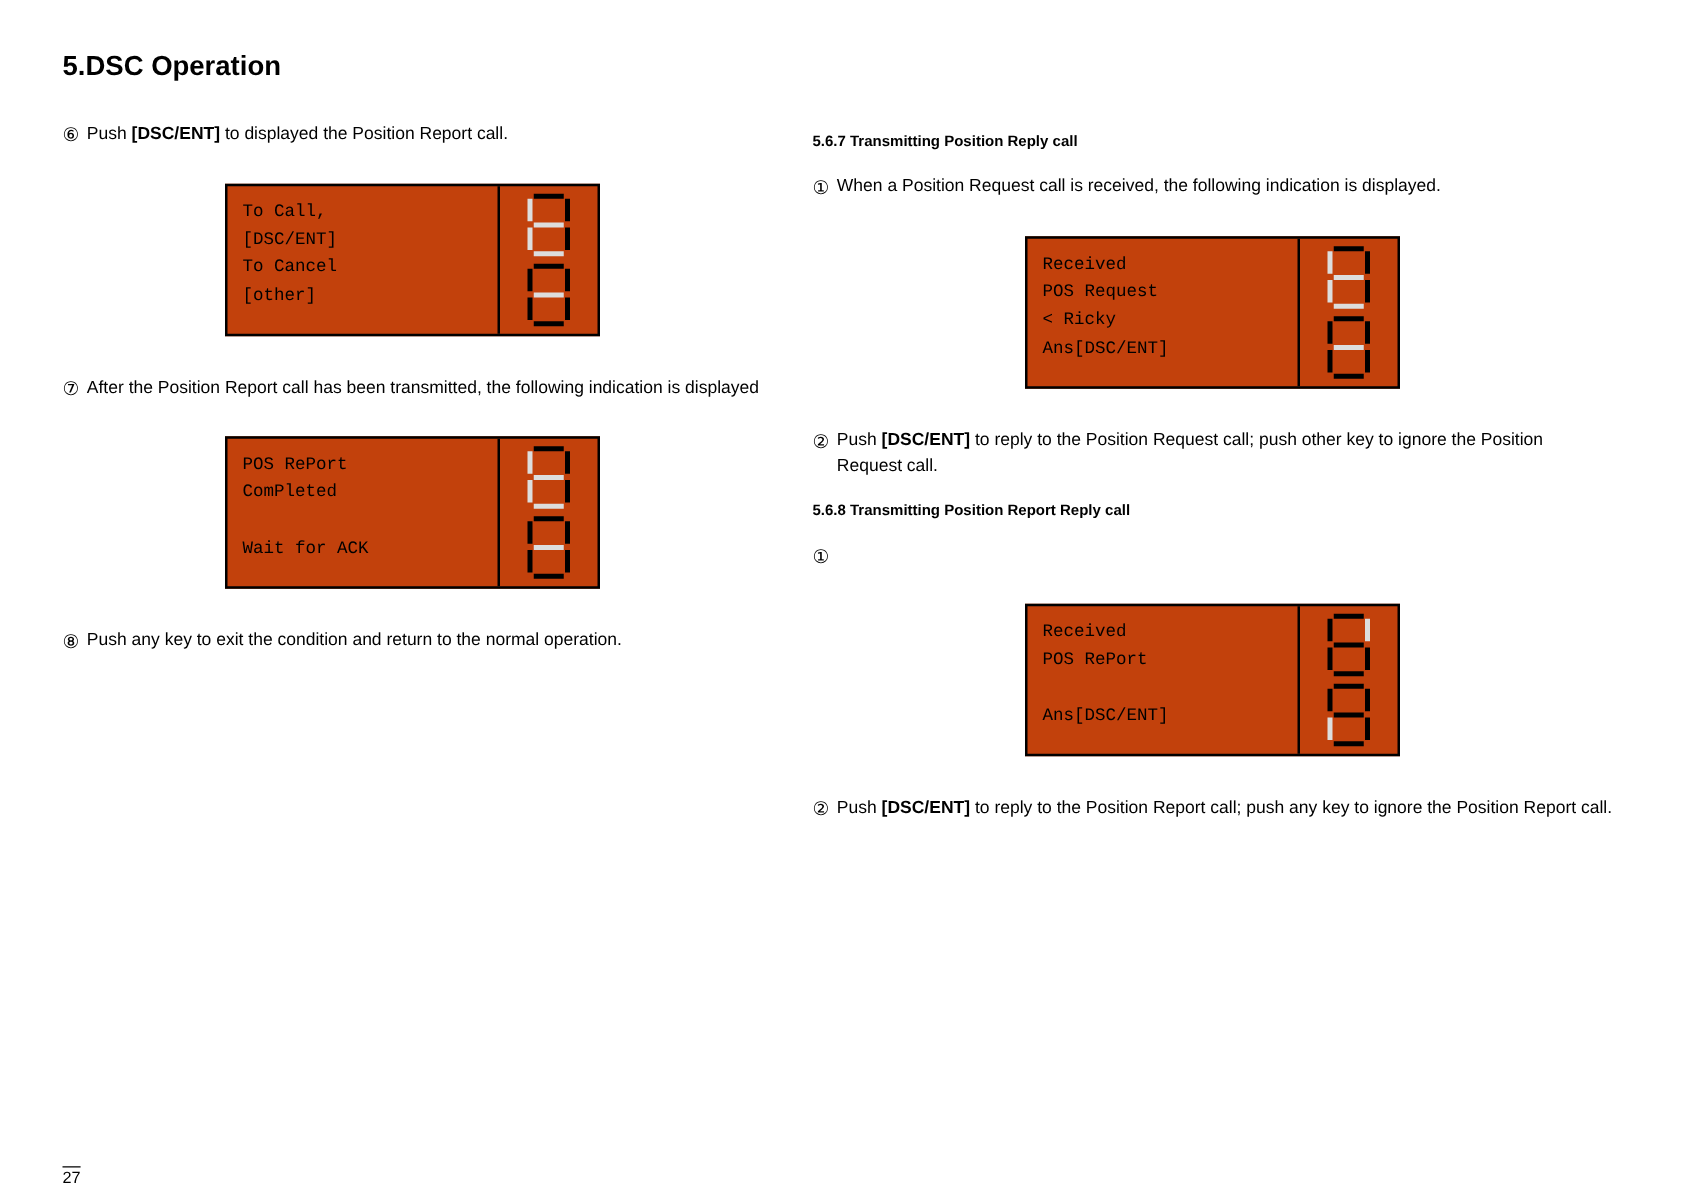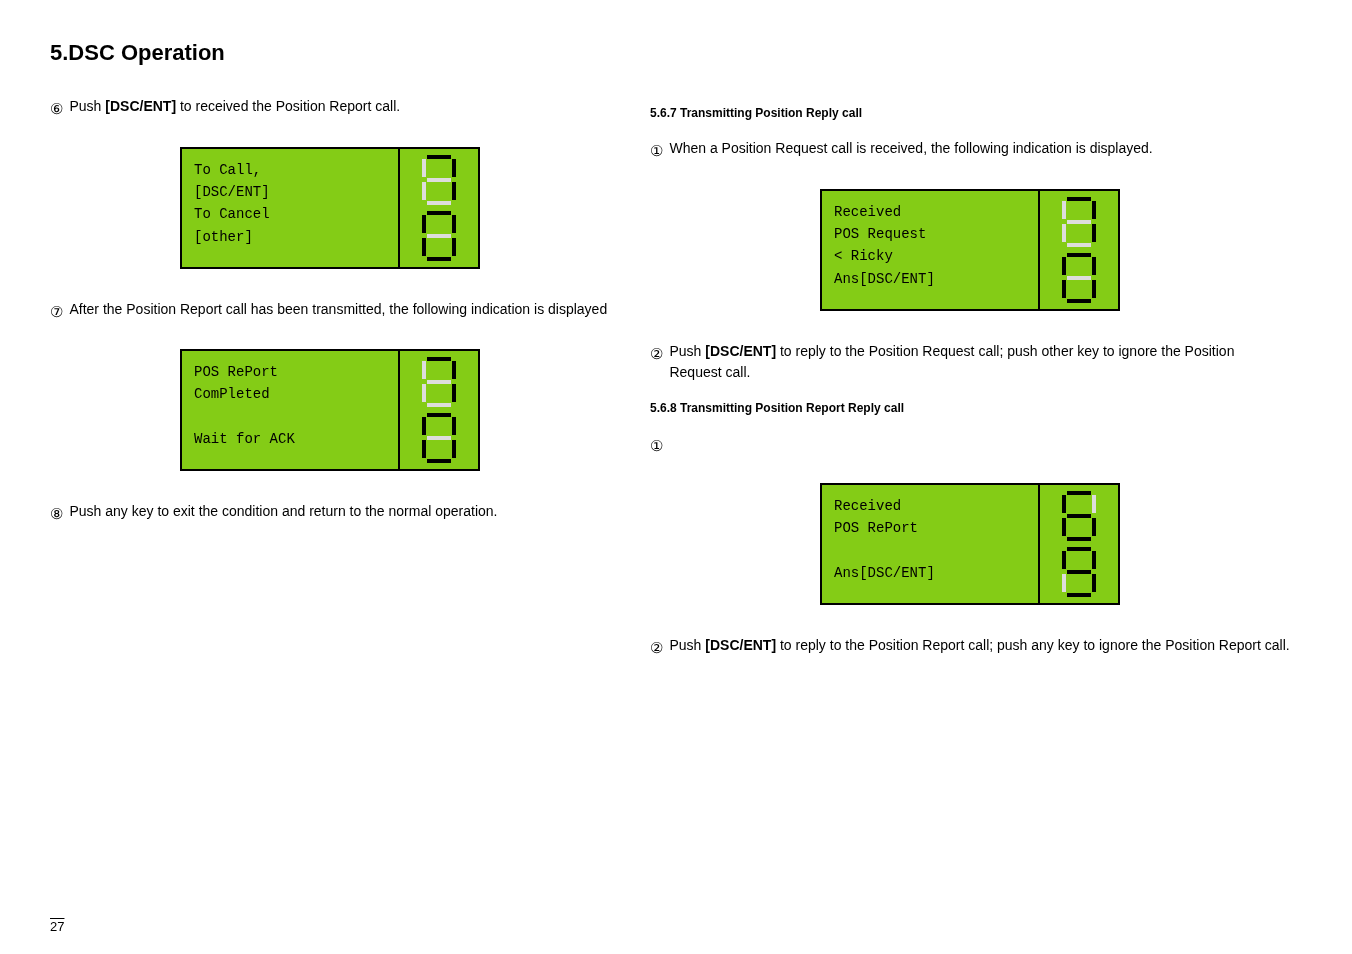--- a/index.html
+++ b/index.html
@@ -34,21 +34,21 @@
     }
     .step-text b {
       font-weight: bold;
     }
     .display-box {
       border: 2px solid #000;
       display: flex;
       align-items: stretch;
       margin: 12px auto;
       width: 300px;
-      background: #84cc16;
+      background: #c2410c;
     }
     .display-text {
       font-family: 'Courier New', Courier, monospace;
       font-size: 14px;
       padding: 10px 12px;
       flex: 1;
       line-height: 1.6;
       white-space: pre;
     }
     .display-digit {
@@ -131,39 +131,39 @@
       width: 18px;
       height: 18px;
       text-align: center;
       line-height: 18px;
       font-size: 11px;
       flex-shrink: 0;
       margin-top: 2px;
     }
     .page-num {
       position: absolute;
-      bottom: 20px;
+      bottom: 5px;
       left: 50px;
       font-size: 13px;
       text-decoration: overline;
     }
   </style>
 </head>
 <body>
 
 <h1>5.DSC Operation</h1>
 
 <div class="columns">
 
   <div class="col-left">
 
     <div class="step-block">
       <div class="step-row">
         <span class="circled" style="border: none; width: auto; height: auto; border-radius: 0px; font-size: 15px; line-height: 1.5;">⑥</span>
-        <span class="step-text">Push <b>[DSC/ENT]</b><span> to received the Position Report call.</span></span>
+        <span class="step-text">Push <b>[DSC/ENT]</b><span> to displayed the Position Report call.</span></span>
       </div>
       <div class="display-wrapper">
         <div class="display-box">
           <div class="display-text">To Call,
 [DSC/ENT]
 To Cancel
 [other]</div>
           <div class="display-digit">
 
             <div class="seg-digit d7">

